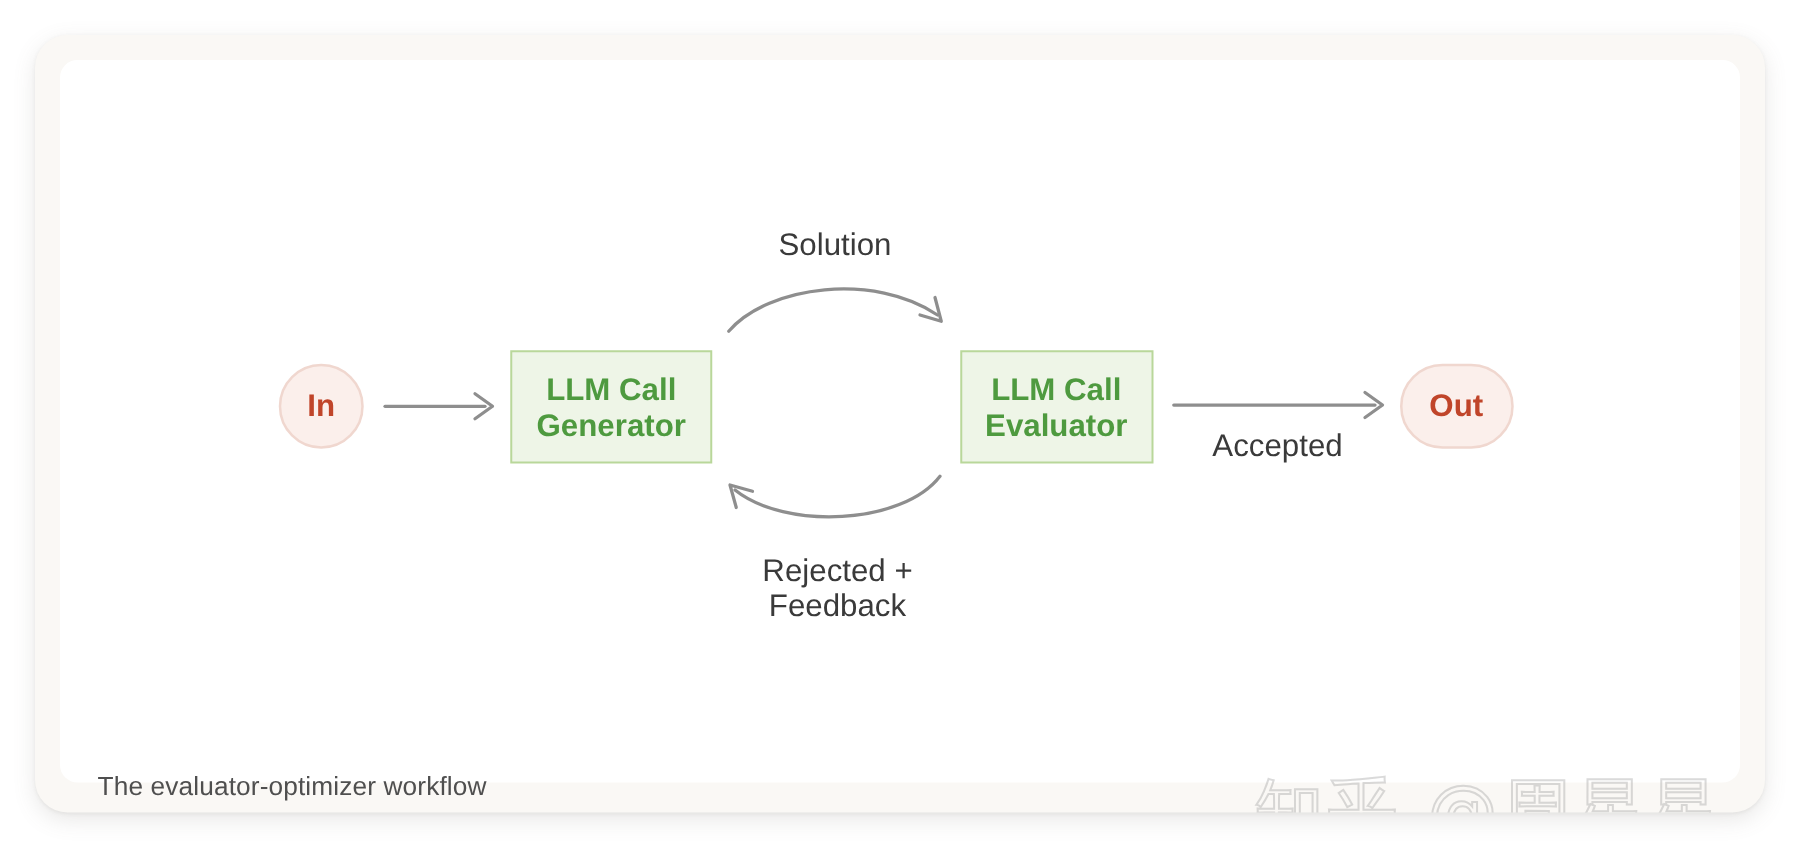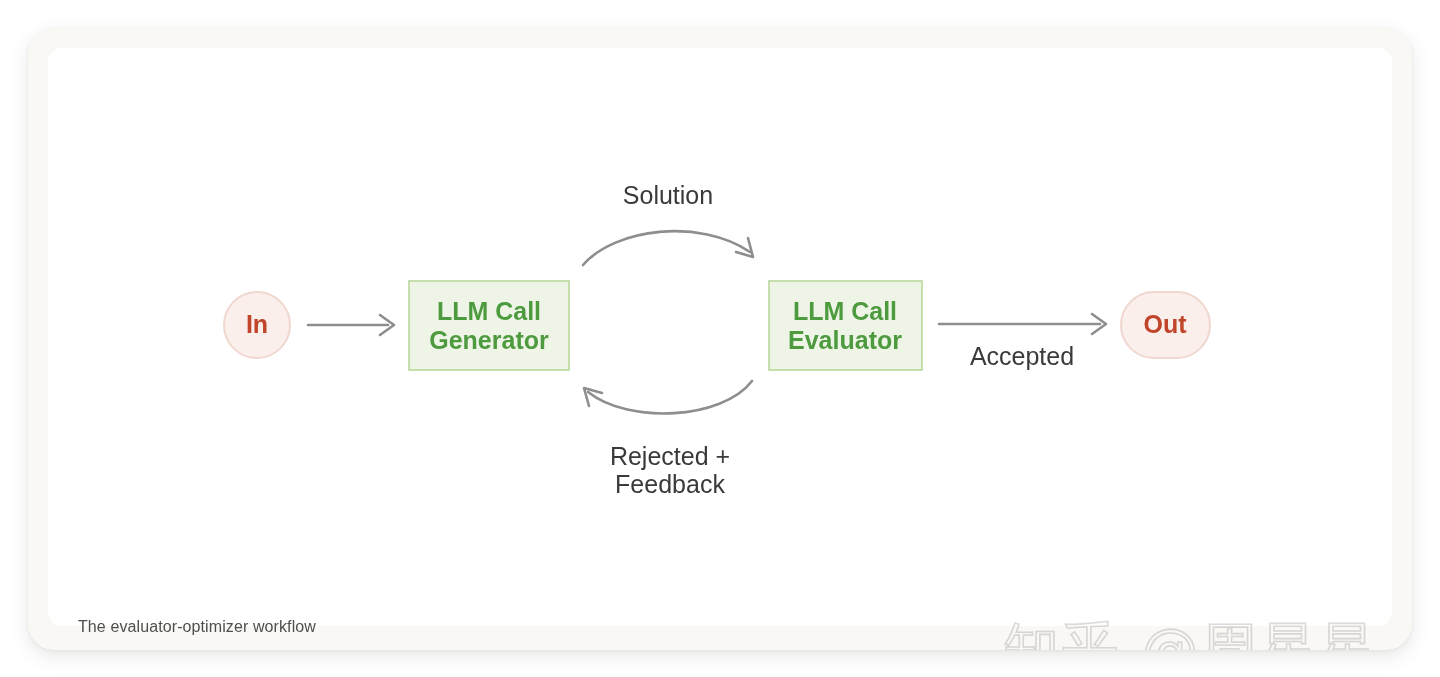--- a/index.html
+++ b/index.html
@@ -39,21 +39,21 @@
     height: 578px;
     background: #ffffff;
     border-radius: 14px;
   }
 
   
   #figure-caption {
     position: absolute;
     left: 50px;
     top: 590px;
-    font-size: 16px;
+    font-size: 21px;
     color: #4f4f4f;
     letter-spacing: 0.1px;
     white-space: nowrap;
   }
 
   
   #watermark {
     position: absolute;
     right: 34px;
     top: 584px;

